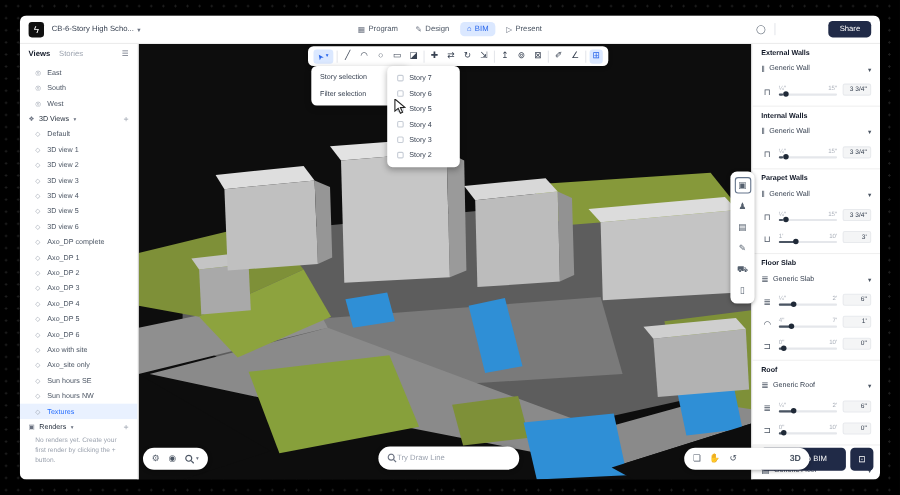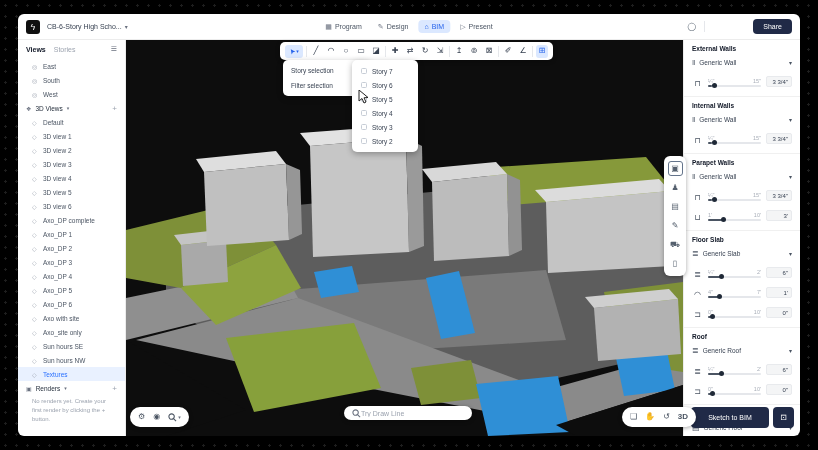--- a/index.html
+++ b/index.html
@@ -90,24 +90,24 @@
              font-size:8px; color:#55606e; border-radius:3px; }
   .lib-ico.active { border:1px solid #64748b; }
 
   
   .pill { position:absolute; background:#fff; border-radius:11px; box-shadow:0 1px 4px rgba(0,0,0,.35);
           display:flex; align-items:center; z-index:25; }
   .pill-bl { left:112px; top:393px; height:20px; padding:0 8px; gap:8px; }
   .pill-br { left:604px; top:393px; height:20px; padding:0 8px; gap:8px; }
   .pill .picon { font-size:8px; color:#4b5563; line-height:1; display:flex; align-items:center; gap:1px; }
   .picon .pchev { font-size:5px; color:#6b7280; }
-  .pill-search { left:326px; top:392px; width:128px; height:14px; padding:0 8px; gap:0; }
+  .pill-search { left:326px; top:392px; width:128px; height:21px; padding:0 8px; gap:0; }
   .pill-search input { border:none; outline:none; flex:1; font-size:7px; font-family:"Liberation Sans",sans-serif; color:#374151; background:transparent; }
   .pill-search input::placeholder { color:#9ca3af; }
-  .p3d { font-size:7px; font-weight:bold; color:#4b5563; }
+  .p3d { font-size:7px; font-weight:bold; color:#4b5563;margin-left:40px; }
 
   
   .panel { position:absolute; left:665px; top:26px; width:117px; height:396px; background:#fff;
            border-left:1px solid #ececec; z-index:20; overflow:hidden; }
   .psec { padding:5px 8px 4px; border-bottom:1px solid #f0f0f0; }
   .ptitle { font-size:6.5px; font-weight:bold; color:#111827; margin-bottom:4px; }
   .type-row { display:flex; align-items:center; gap:4px; height:13px; margin-bottom:3px; }
   .type-row .t-ico { font-size:8px; color:#4b5563; }
   .type-row .t-lbl { font-size:6.5px; color:#374151; }
   .type-row .t-chev { margin-left:auto; font-size:6px; color:#4b5563; }

